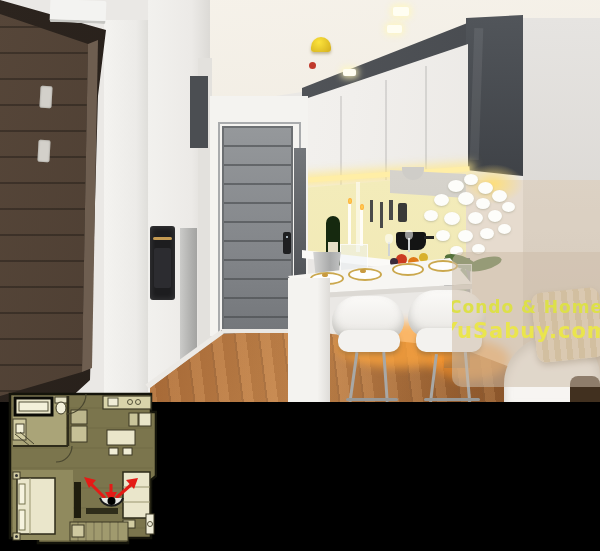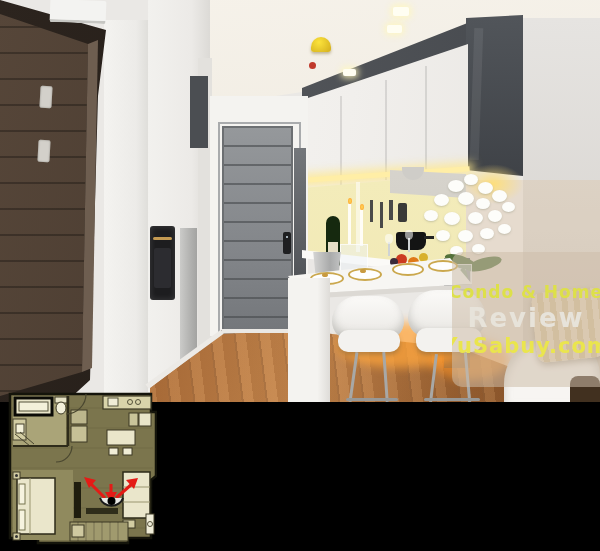--- a/index.html
+++ b/index.html
@@ -288,21 +288,20 @@
 
     <div class="abs exit-light"></div>
     <div class="spot" style="left:393px;top:7px;width:16px;height:9px;"></div>
     <div class="spot" style="left:387px;top:25px;width:15px;height:8px;"></div>
     <div class="spot" style="left:343px;top:69px;width:13px;height:7px;"></div>
     <div class="abs dome"></div>
     <div class="abs sprinkler"></div>
 
     <div class="abs wm">
       <div class="wm-condo">Condo &amp; Home</div>
-      <div class="wm-review">Review</div>
       <div class="wm-site">YuSabuy.com</div>
     </div>
   </div>
 
   <svg class="abs plan" viewBox="0 0 149 157">
     <path d="M2,6 H143 V24 H148 V88 L143,92 V150 H120 V155 H30 V150 H2 Z" fill="#7b754d" stroke="#14140b" stroke-width="2.5"></path>
     <g stroke="rgba(0,0,0,0.08)" stroke-width="1">
       <line x1="4" y1="20" x2="145" y2="20"></line>
         <line x1="4" y1="40" x2="145" y2="40"></line>
       <line x1="4" y1="60" x2="145" y2="60"></line>

